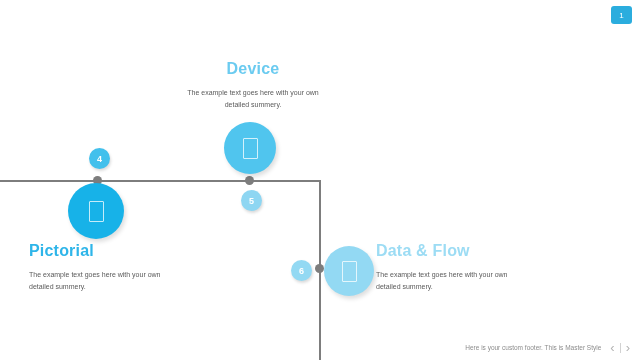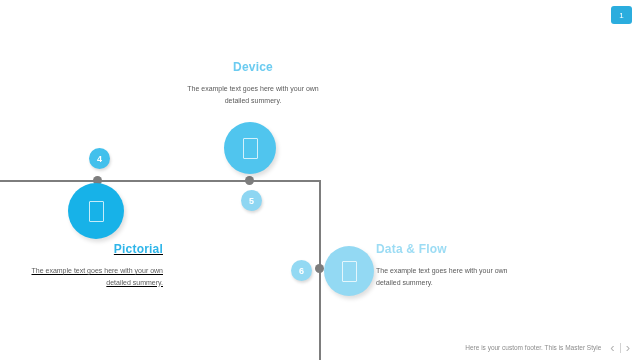--- a/index.html
+++ b/index.html
@@ -96,41 +96,40 @@
     box-shadow: 1px 2px 3px rgba(0,0,0,0.15);
   }
   .badge-4 { left: 89px;  top: 148px; background: #42c0ec; }
   .badge-5 { left: 241px; top: 190px; background: #8ed6f2; }
   .badge-6 { left: 291px; top: 260px; background: #93d9f3; }
 
   
   .block { position: absolute; }
   .block h2 {
     margin: 0 0 9px 0;
-    font-size: 12px;
+    font-size: 16px;
     font-weight: bold;
     letter-spacing: 0.2px;
   }
   .block p {
     margin: 0;
     font-size: 7px;
     line-height: 1.65;
     color: #5a5a5a;
   }
   .block-device {
     left: 186px; top: 60px;
     width: 134px;
     text-align: center;
   }
   .block-device h2 { color: #6bcbf0; }
   .block-pictorial {
     left: 29px; top: 242px;
     width: 134px;
-    text-align: right;
-    text-decoration: underline;
+    text-align: left;
   }
   .block-pictorial h2 { color: #2eb5e9; }
   .block-dataflow {
     left: 376px; top: 242px;
     width: 140px;
     text-align: left;
   }
   .block-dataflow h2 { color: #9cdcf4; }
 
   

